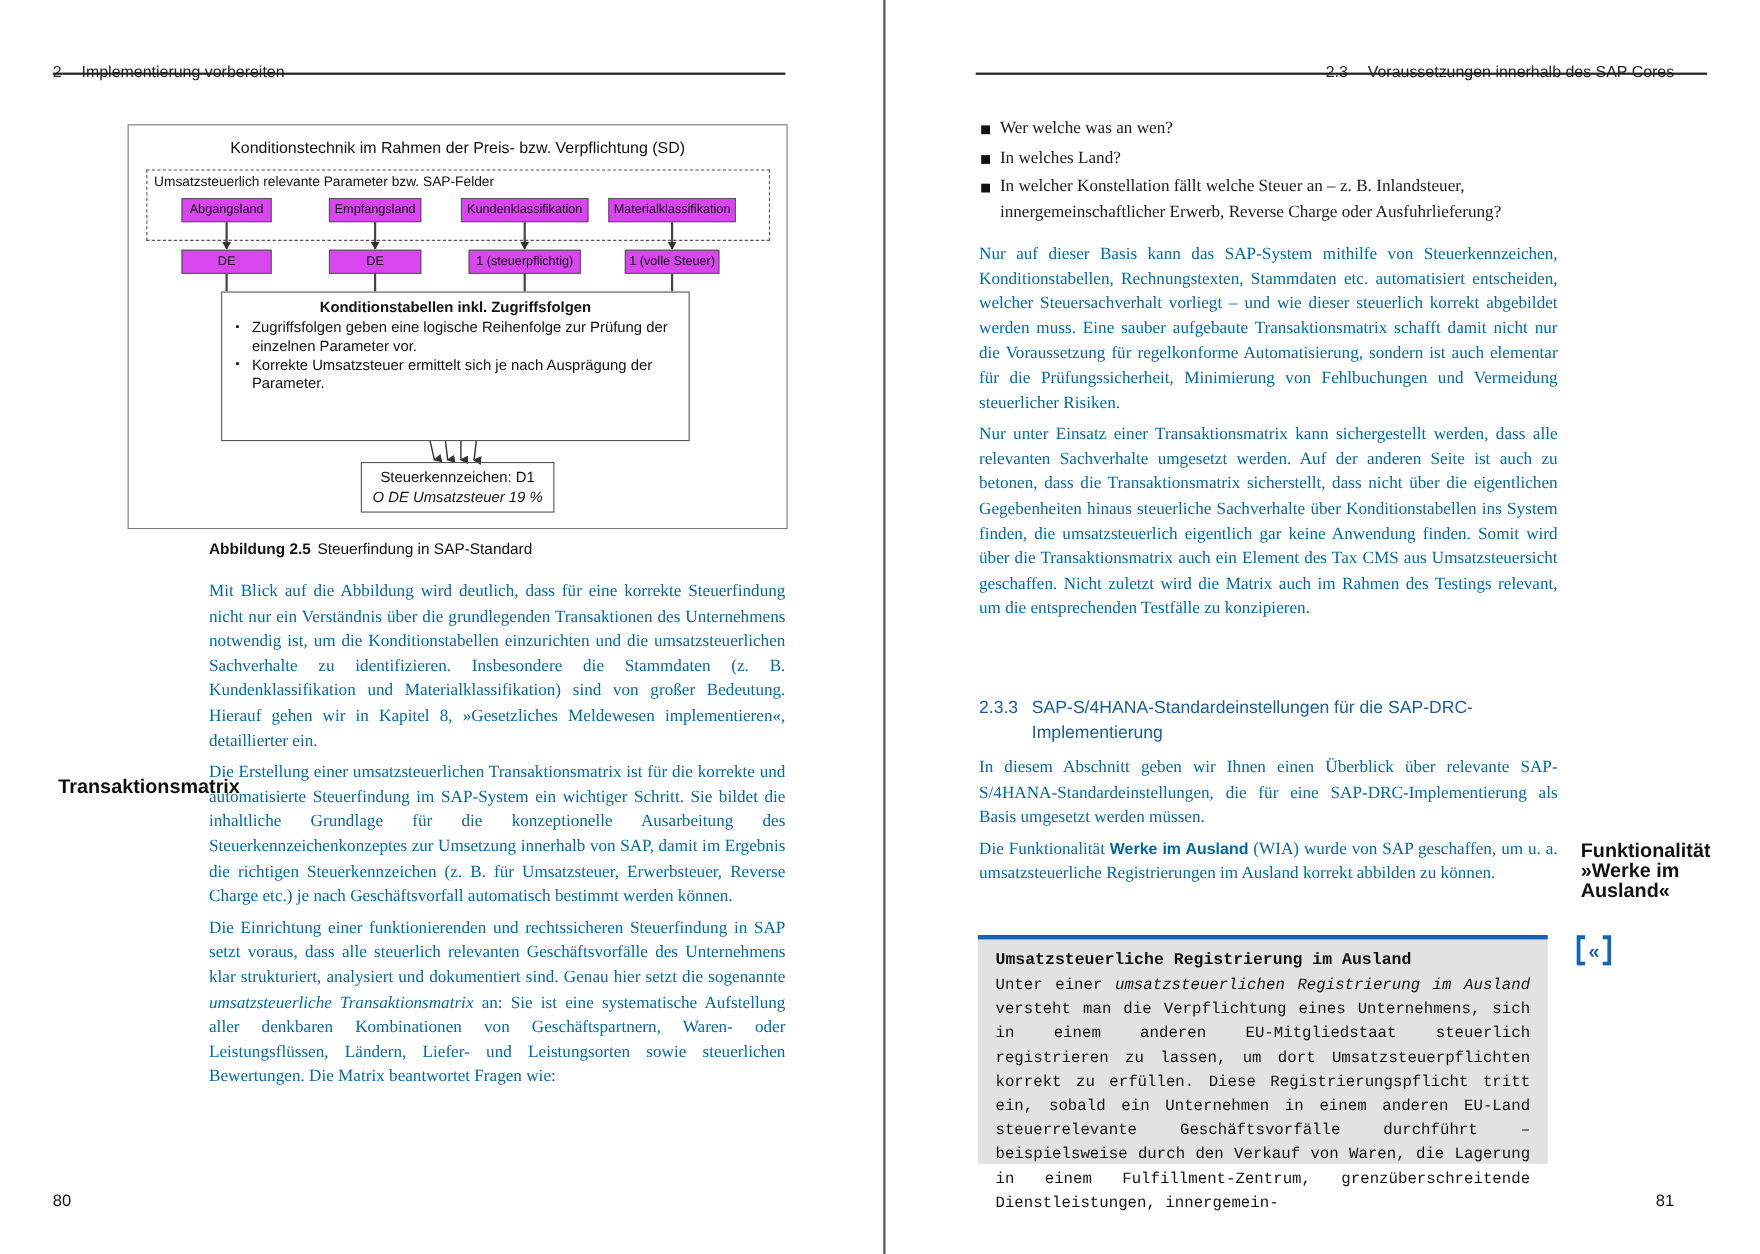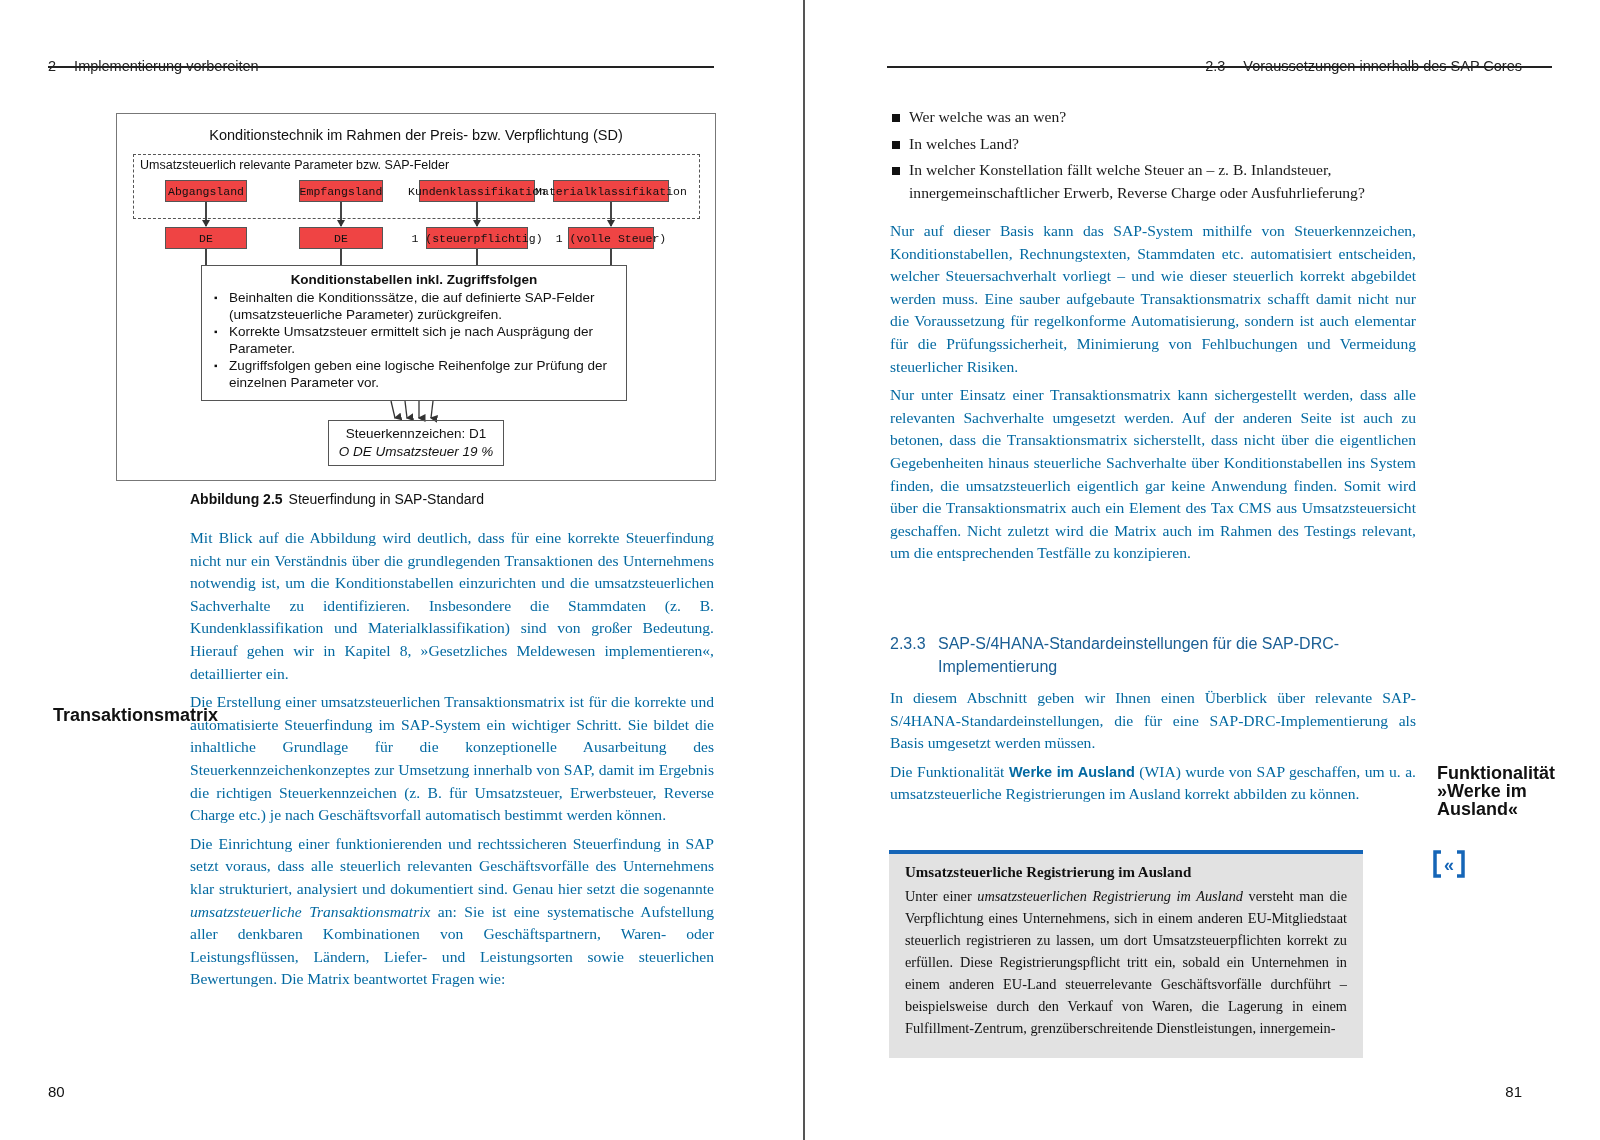--- a/index.html
+++ b/index.html
@@ -22,21 +22,21 @@
 
   .folio { position: absolute; top: 1083px; font-family: "Liberation Sans", "DejaVu Sans", sans-serif; font-size: 15px; color: #111; }
   .page-left .folio { left: 48px; }
   .page-right .folio { right: 78px; }
 
   
   .figure { position: absolute; left: 116px; top: 113px; width: 600px; height: 368px; border: 1.5px solid #777; }
   .fig-title { position: absolute; left: 0; right: 0; top: 13px; text-align: center; font-family: "Liberation Sans", "DejaVu Sans", sans-serif; font-size: 14.5px; color: #111; }
   .dashed { position: absolute; left: 16px; top: 40px; width: 567px; height: 65px; border: 1.5px dashed #555; }
   .dashed-label { position: absolute; left: 6px; top: 3px; font-family: "Liberation Sans", "DejaVu Sans", sans-serif; font-size: 12.5px; color: #111; }
-  .pbox { position: absolute; height: 22px; background: #ef4444; border: 1.5px solid #555; font-family: Liberation Mono, monospace; font-size: 11.5px; display: flex; align-items: center; justify-content: center; color: #111; white-space: nowrap; }
+  .pbox { position: absolute; height: 22px; background: #d946ef; border: 1.5px solid #555; font-family: Liberation Sans, sans-serif; font-size: 11.5px; display: flex; align-items: center; justify-content: center; color: #111; white-space: nowrap; }
   .vline { position: absolute; width: 1.5px; background: #444; }
   .arrowhead { position: absolute; width: 0; height: 0; border-left: 4px solid transparent; border-right: 4px solid transparent; border-top: 7px solid #333; }
   .ktab { position: absolute; left: 84px; top: 151px; width: 426px; height: 136px; border: 1.5px solid #555; background: #fff; font-family: "Liberation Sans", "DejaVu Sans", sans-serif; color: #111; }
   .ktab-title { text-align: center; font-weight: bold; font-size: 13.5px; margin-top: 6px; }
   .ktab ul { list-style: none; margin: 3px 0 0 12px; }
   .ktab li { font-size: 13.5px; line-height: 16.5px; position: relative; padding-left: 15px; margin-bottom: 1px; }
   .ktab li::before { content: "▪"; position: absolute; left: 0; top: 0; font-size: 10px; }
   .skz { position: absolute; left: 211px; top: 306px; width: 176px; height: 46px; border: 1.5px solid #555; font-family: Liberation Sans, sans-serif; font-size: 13.5px; text-align: center; line-height: 18px; padding-top: 4px; color: #111; }
   .skz .it { font-style: italic; }
   .fig-arrows { position: absolute; left: 270px; top: 286px; width: 60px; height: 24px; }
@@ -55,21 +55,21 @@
   .marginal-right { left: 1437px; top: 764px; width: 120px; }
 
   .right-col { left: 890px; width: 526px; }
   .bullets { position: absolute; left: 890px; top: 106px; width: 526px; font-size: 15.6px; line-height: 22.6px; }
   .bullets li { list-style: none; position: relative; padding-left: 19px; margin-bottom: 4px; }
   .bullets li::before { content: ""; position: absolute; left: 2px; top: 8px; width: 8px; height: 8px; background: #111; }
 
   .section-heading { position: absolute; left: 890px; top: 632px; width: 526px; font-family: "Liberation Sans", "DejaVu Sans", sans-serif; font-size: 16px; line-height: 23px; color: #1a5e94; display: flex; }
   .section-heading .sec-num { width: 48px; flex-shrink: 0; }
 
-  .infobox { position: absolute; left: 889px; top: 850px; width: 474px; height: 208px; background: #e2e2e2; border-top: 4px solid #1565b7; padding: 10px 16px 0 16px; font-family: Liberation Serif, serif; color: #111; }
+  .infobox { position: absolute; left: 889px; top: 850px; width: 518px; height: 208px; background: #e2e2e2; border-top: 4px solid #1565b7; padding: 10px 16px 0 16px; font-family: Liberation Mono, monospace; color: #111; }
   .infobox-title { font-weight: bold; font-size: 15px; margin-bottom: 4px; }
   .infobox-body { font-size: 14.3px; line-height: 22px; text-align: justify; }
   .infobox-body em { font-style: italic; }
 
   .info-icon { position: absolute; left: 1433px; top: 850px; width: 32px; height: 28px; }
 </style>
 </head>
 <body>
 
 <div class="spine"></div>
@@ -107,23 +107,22 @@
     <div class="pbox" style="left:451px; top:113px; width:86px;">1 (volle Steuer)</div>
 
     <div class="vline" style="left:88px; top:135px; height:16px;"></div>
     <div class="vline" style="left:223px; top:135px; height:16px;"></div>
     <div class="vline" style="left:359px; top:135px; height:16px;"></div>
     <div class="vline" style="left:493px; top:135px; height:16px;"></div>
 
     <div class="ktab">
       <div class="ktab-title">Konditionstabellen inkl. Zugriffsfolgen</div>
       <ul>
-        <li>Beinhalten die Konditionssätze, die auf definierte SAP-Felder (umsatzsteuerliche Parameter) zurückgreifen.</li>
+        <li>Zugriffsfolgen geben eine logische Reihenfolge zur Prüfung der einzelnen Parameter vor.</li>
         <li>Korrekte Umsatzsteuer ermittelt sich je nach Ausprägung der Parameter.</li>
-        <li>Zugriffsfolgen geben eine logische Reihenfolge zur Prüfung der einzelnen Parameter vor.</li>
       </ul>
     </div>
 
     <svg class="fig-arrows" viewBox="0 0 60 24">
       <defs>
         <marker id="ah" markerWidth="6" markerHeight="6" refX="3" refY="5" orient="auto">
           <path d="M0,0 L6,0 L3,6 z" fill="#333"></path>
         </marker>
       </defs>
       <line x1="4" y1="1" x2="8" y2="18" stroke="#333" stroke-width="1.3" marker-end="url(#ah)"></line>

